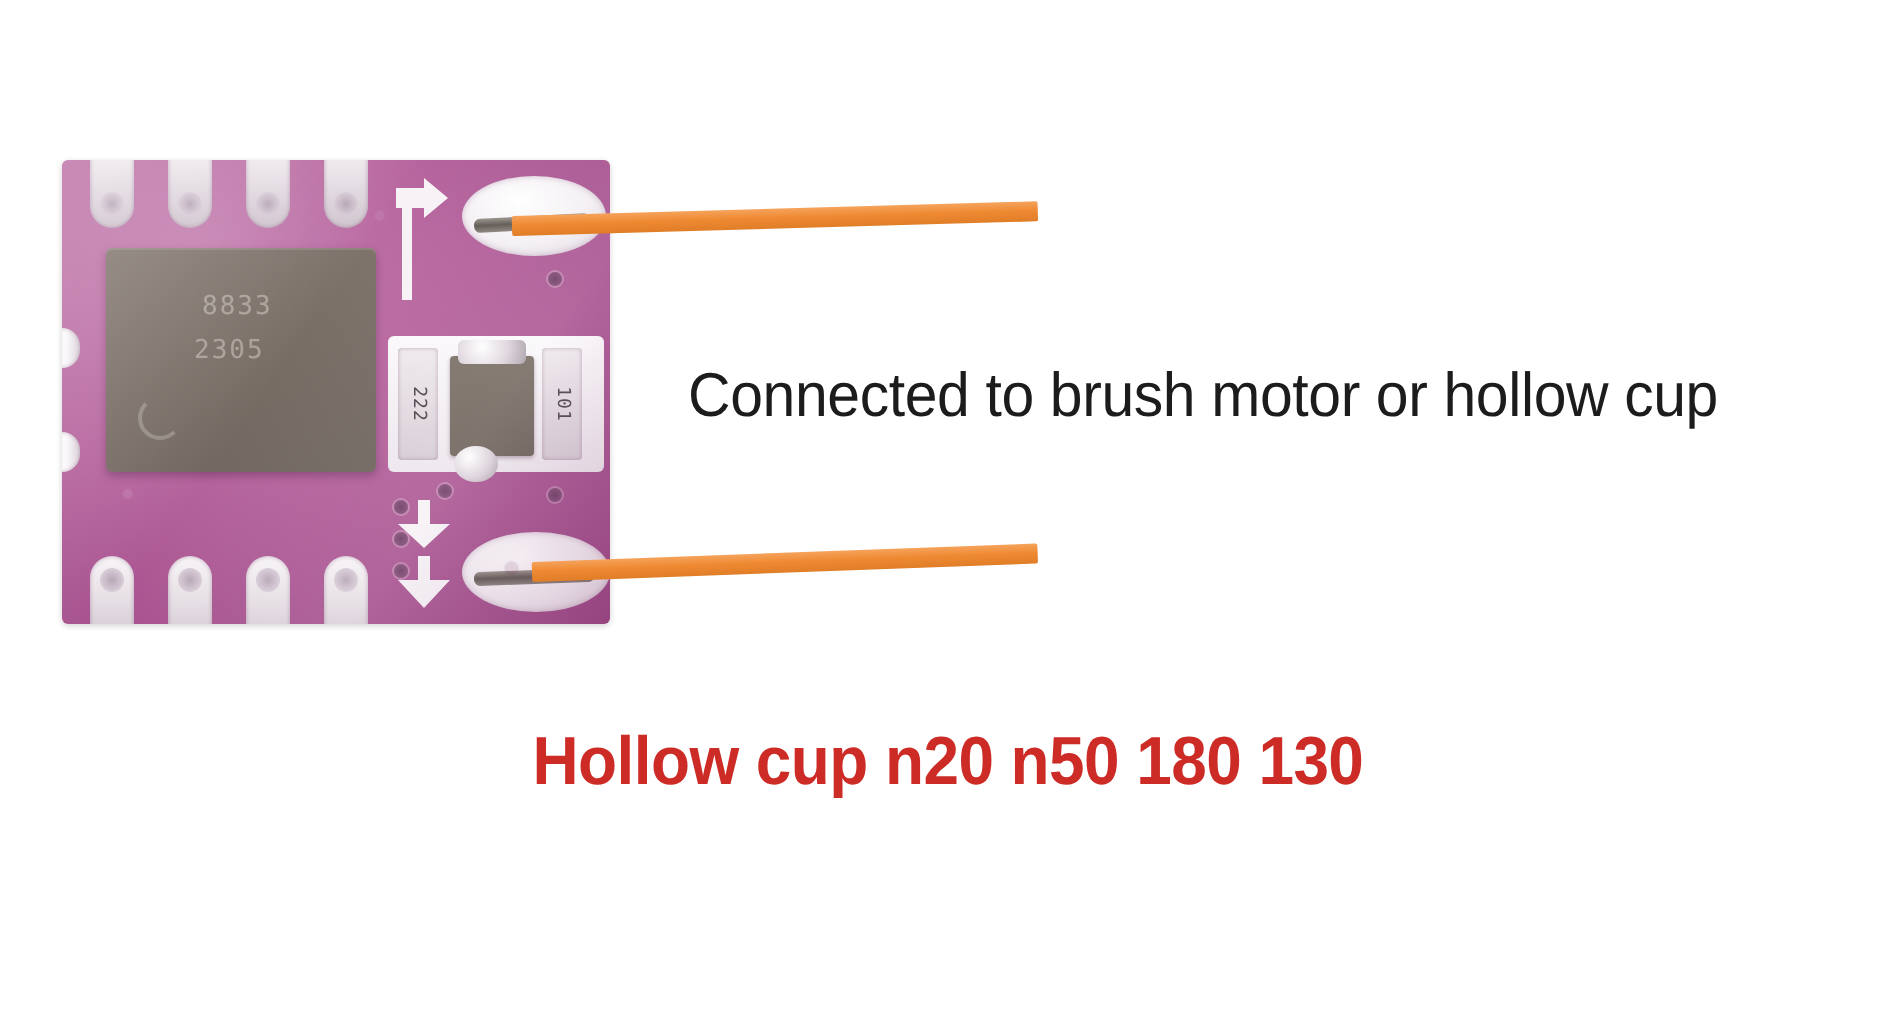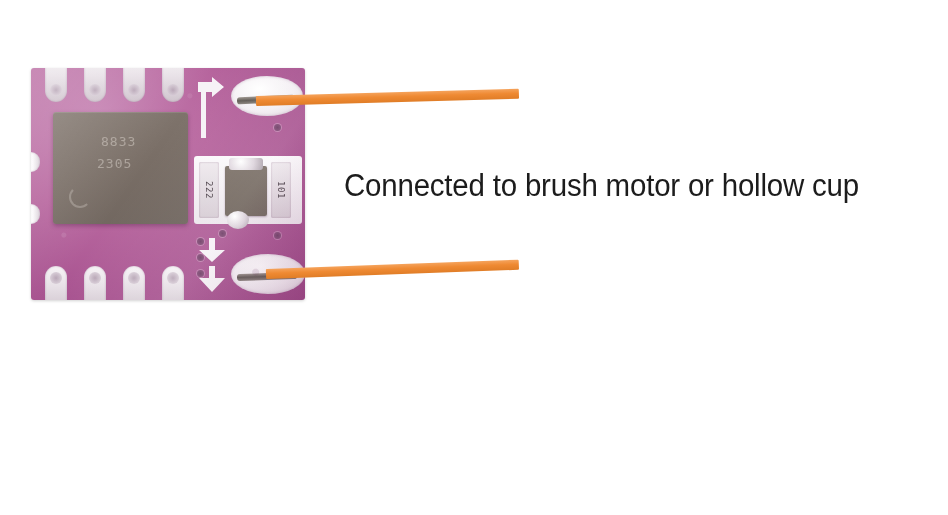--- a/index.html
+++ b/index.html
@@ -3,21 +3,21 @@
 <meta charset="utf-8">
 <style>
   html,body{margin:0;padding:0;}
   body{
     width:948px;height:515px;
     background:#ffffff;
     font-family:"Liberation Sans", sans-serif;
     overflow:hidden;
     position:relative;
   }
-  #stage{position:absolute;left:0;top:4px;width:948px;height:405px;background:#fff;}
+  #stage{position:absolute;left:0;top:16px;width:948px;height:405px;background:#fff;}
 
   
   .pcb{
     position:absolute;
     left:31px;top:64px;width:274px;height:232px;
     background:
       radial-gradient(ellipse at 25% 20%, #c582b2 0%, #b8679f 38%, #a85390 70%, #9c4a86 100%);
     border-radius:3px;
     box-shadow:0 1px 3px rgba(0,0,0,.18);
     overflow:hidden;
@@ -231,15 +231,18 @@
     <div class="pcb-sheen"></div>
     <div class="pcb-noise"></div>
   </div>
 
   <div class="lead" style="left:256px;top:92px;width:263px;transform:rotate(-1.6deg);"></div>
 
   <div class="lead" style="left:266px;top:265px;width:253px;transform:rotate(-2.1deg);"></div>
 
   <div class="caption-black">Connected to brush motor or hollow cup</div>
 
+  <div class="caption-red l1">
+    <span class="inner">Hollow cup n20 n50 180 130</span>
+  </div>
 
 
 </div>
 
 </body></html>

